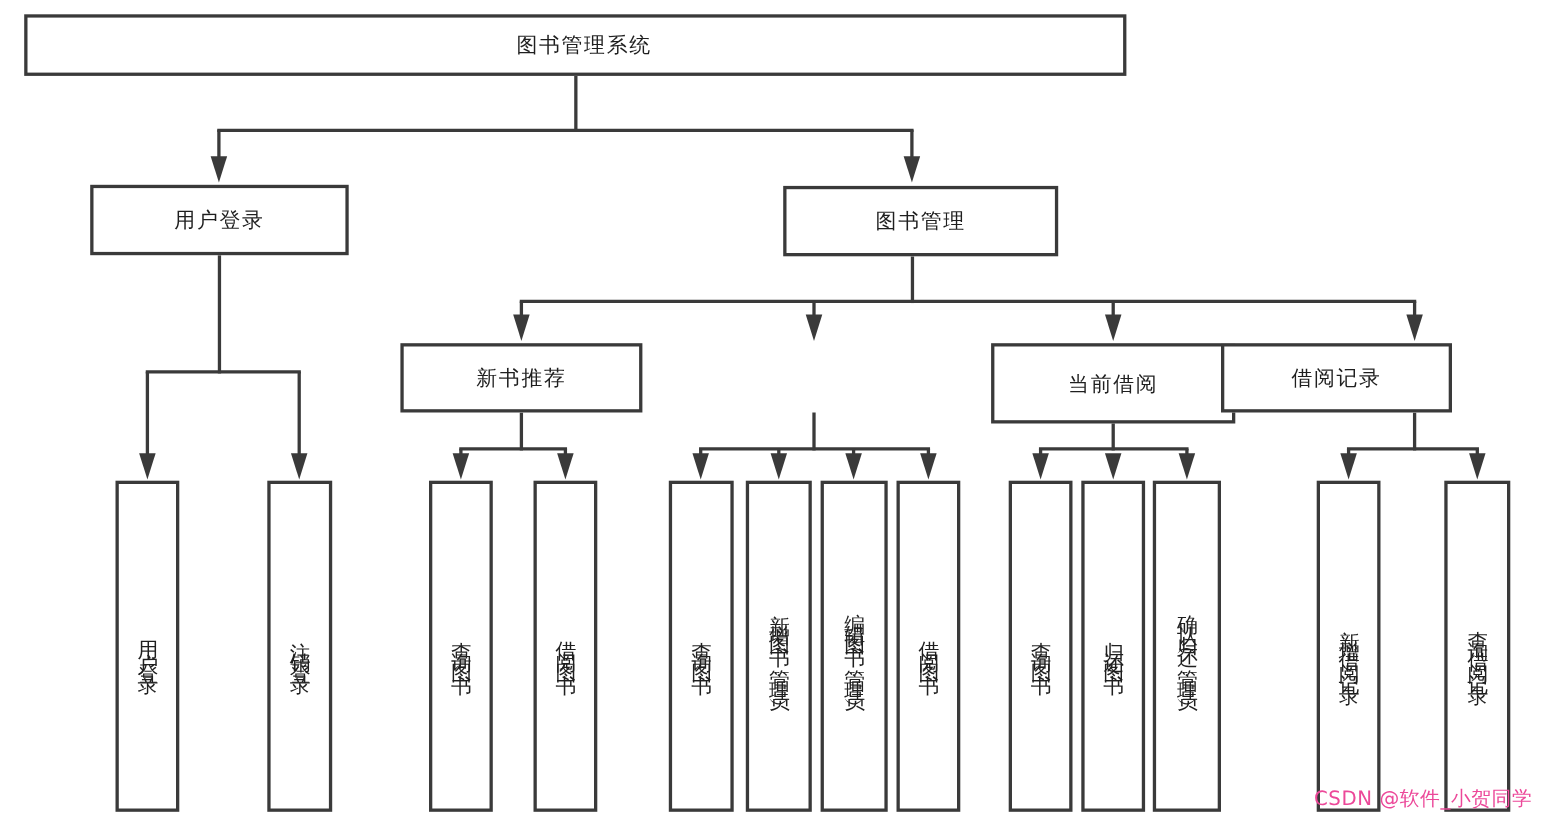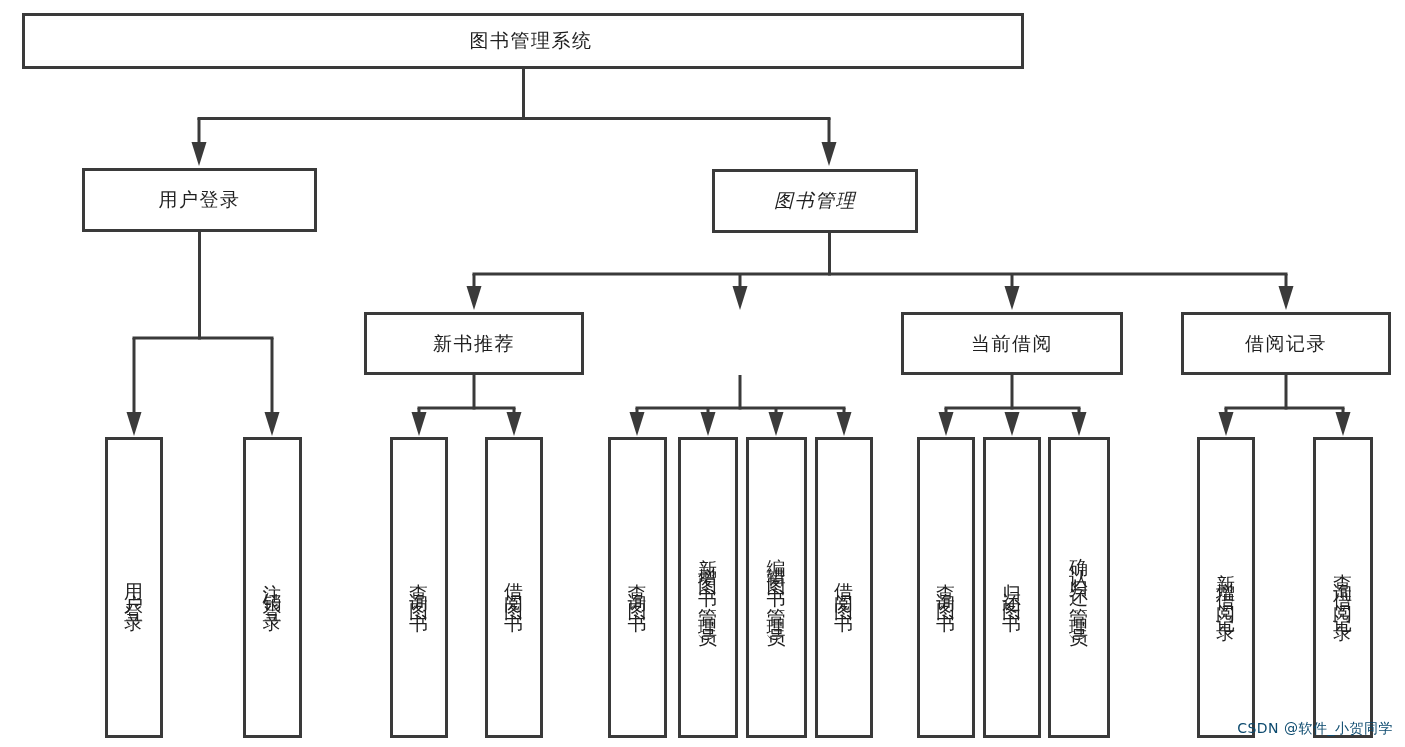--- a/index.html
+++ b/index.html
@@ -31,22 +31,22 @@
     text-orientation: mixed;
     letter-spacing: 10px;
     line-height: 1;
     font-size: 19px;
     color: #1f1f1f;
   }
   .watermark {
     position: absolute;
     right: 12px;
     bottom: 9px;
-    color: #0c4a6e;
-    font-size: 14px;
+    color: #ec4899;
+    font-size: 18px;
     letter-spacing: 0.5px;
     z-index: 2;
   }
 </style>
 </head>
 <body>
 
 <div class="canvas">
 
   <svg class="svg-layer" width="1405" height="747" viewBox="0 0 1405 747">
@@ -114,31 +114,31 @@
     </g>
   </svg>
 
   <div class="node" style="left:22px; top:13px; width:1002px; height:56px;padding-left:16px;">
     <span>图书管理系统</span>
   </div>
 
   <div class="node" style="left:82px; top:168px; width:235px; height:64px;">
     <span>用户登录</span>
   </div>
-  <div class="node" style="left:712px; top:169px; width:206px; height:64px;font-style:italic;">
+  <div class="node" style="left:712px; top:169px; width:250px; height:64px;">
     <span>图书管理</span>
   </div>
 
   <div class="node" style="left:364px; top:312px; width:220px; height:63px;">
     <span>新书推荐</span>
   </div>
-  <div class="node" style="left:901px; top:312px; width:222px; height:63px;">
+  <div class="node" style="left:901px; top:312px; width:222px; height:73px;">
     <span>当前借阅</span>
   </div>
-  <div class="node" style="left:1181px; top:312px; width:210px; height:63px;">
+  <div class="node" style="left:1110px; top:312px; width:210px; height:63px;">
     <span>借阅记录</span>
   </div>
 
   <div class="node" style="left:105px; top:437px; width:58px; height:301px;">
     <span class="vlabel">用户登录</span>
   </div>
   <div class="node" style="left:243px; top:437px; width:59px; height:301px;">
     <span class="vlabel">注销登录</span>
   </div>
 

